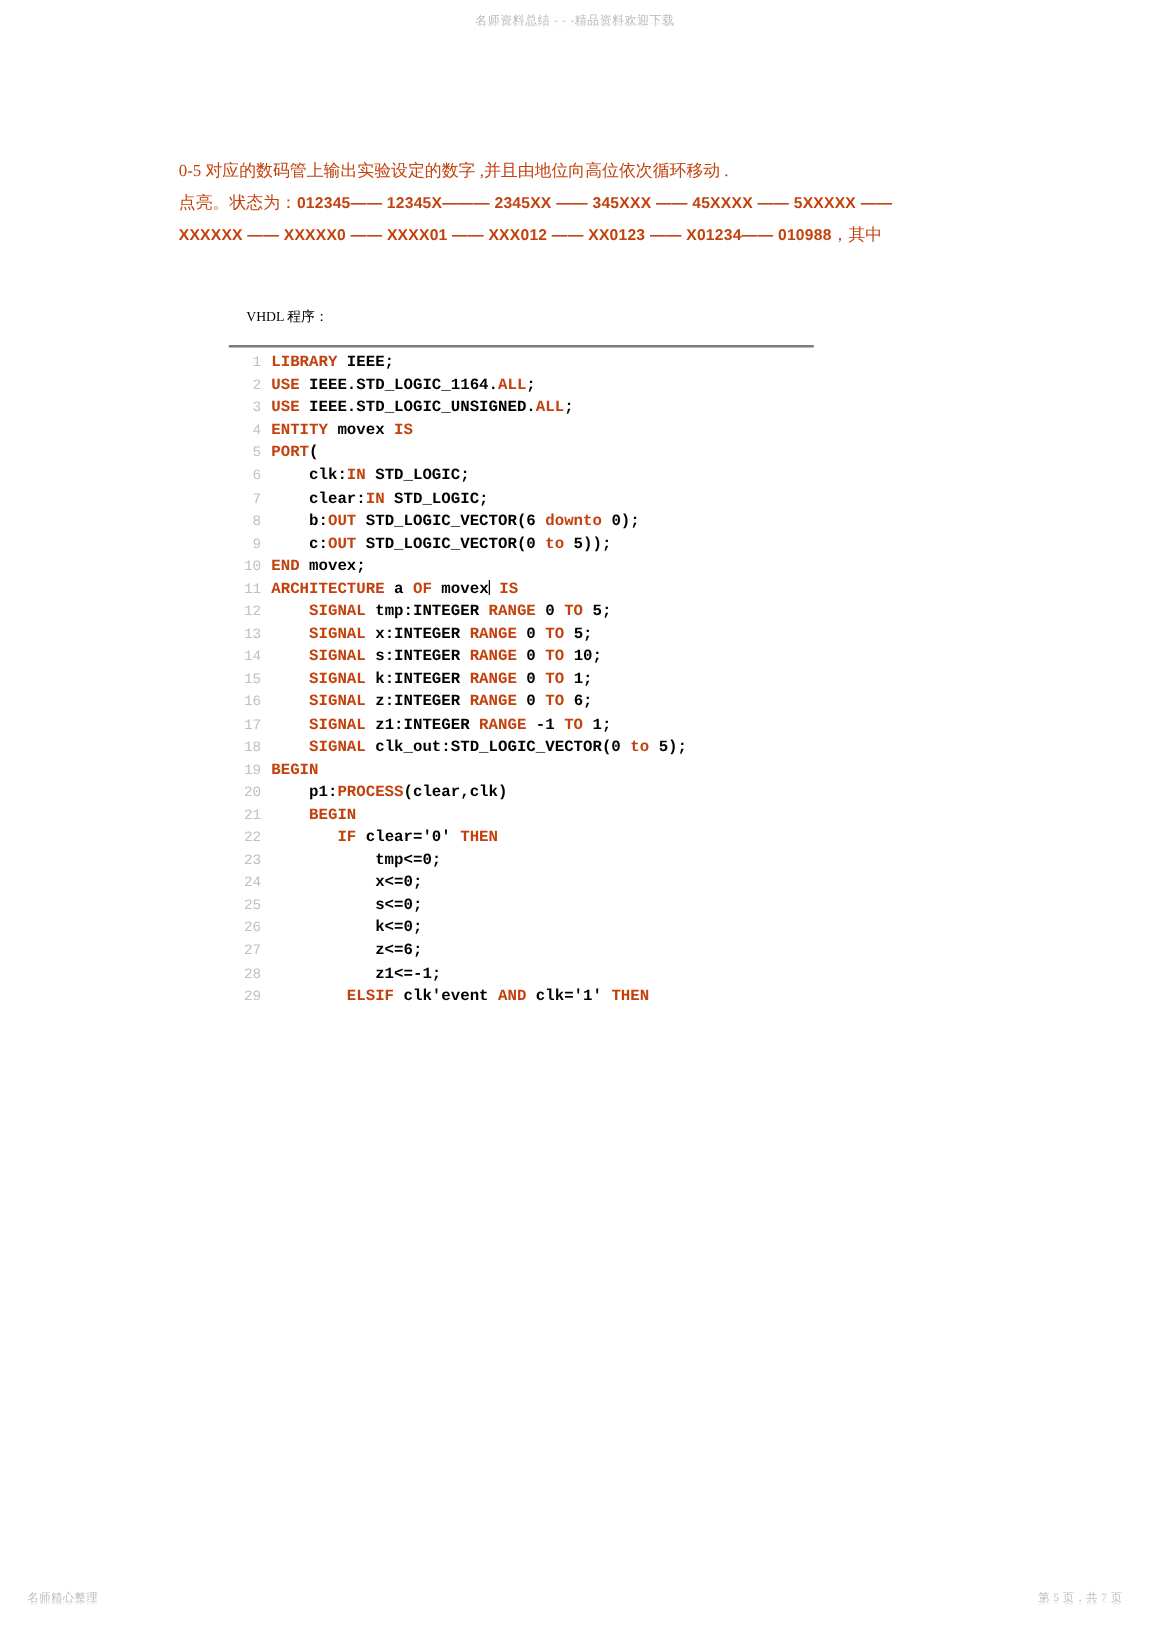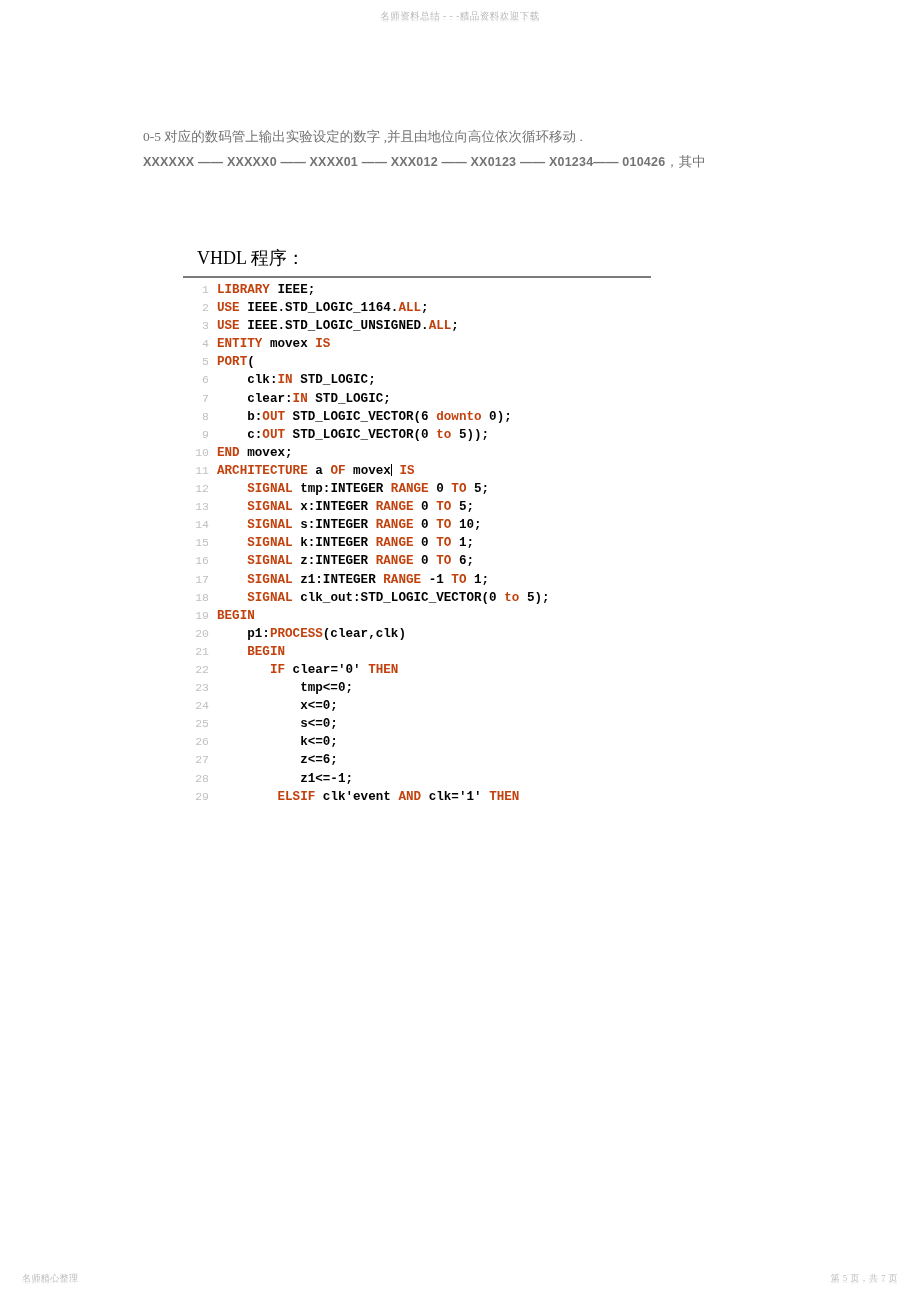--- a/index.html
+++ b/index.html
@@ -86,35 +86,35 @@
   
   .prose {
     position: absolute;
     left: 143px;
     top: 124px;
     width: 640px;
   }
   .p-line {
     font-size: 13.5px;
     line-height: 25px;
-    color: #737373;
+    color: #c2410c;
     white-space: nowrap;
     font-family: "Liberation Serif", "DejaVu Serif", serif;
   }
   .seq {
     font-family: "Liberation Sans", "DejaVu Sans", sans-serif;
     font-weight: bold;
     font-size: 12.5px;
     letter-spacing: 0.2px;
   }
   .vhdl-label {
     position: absolute;
     left: 197px;
     top: 246px;
-    font-size: 18px;
+    font-size: 11px;
     font-family: "Liberation Serif", "DejaVu Serif", serif;
     white-space: nowrap;
   }
 
   
   .code-block {
     position: absolute;
     left: 183px;
     top: 276px;
     width: 470px;
@@ -163,21 +163,22 @@
   }
 </style>
 </head>
 <body>
 
 <div class="wm-header">名师资料总结 - - -精品资料欢迎下载</div>
 <div class="wm-header-shadow">名师资料总结 - - -精品资料欢迎下载</div>
 
 <div class="prose">
   <div class="p-line">0-5 对应的数码管上输出实验设定的数字       ,并且由地位向高位依次循环移动        .</div>
-  <div class="p-line"><span class="seq">XXXXXX —— XXXXX0 —— XXXX01 —— XXX012 —— XX0123 —— X01234—— 010426</span><span>，其中</span></div>
+  <div class="p-line"><span>点亮。状态为：</span><span class="seq">012345—— 12345X——— 2345XX —— 345XXX —— 45XXXX —— 5XXXXX ——</span></div>
+  <div class="p-line"><span class="seq">XXXXXX —— XXXXX0 —— XXXX01 —— XXX012 —— XX0123 —— X01234—— 010988</span><span>，其中</span></div>
 </div>
 
 <div class="vhdl-label">VHDL  程序：</div>
 
 <div class="code-block">
   <div class="code-rule"></div>
   <div class="code-body" id="code-body"><div class="code-row"><span class="ln">1</span><span class="ct"><span class="kw">LIBRARY</span><span class="id"> IEEE;</span></span></div><div class="code-row"><span class="ln">2</span><span class="ct"><span class="kw">USE</span><span class="id"> IEEE.STD_LOGIC_1164.</span><span class="kw">ALL</span><span class="id">;</span></span></div><div class="code-row"><span class="ln">3</span><span class="ct"><span class="kw">USE</span><span class="id"> IEEE.STD_LOGIC_UNSIGNED.</span><span class="kw">ALL</span><span class="id">;</span></span></div><div class="code-row"><span class="ln">4</span><span class="ct"><span class="kw">ENTITY</span><span class="id"> movex </span><span class="kw">IS</span></span></div><div class="code-row"><span class="ln">5</span><span class="ct"><span class="kw">PORT</span><span class="id">(</span></span></div><div class="code-row"><span class="ln">6</span><span class="ct"><span class="id">    clk:</span><span class="kw">IN</span><span class="id"> STD_LOGIC;</span></span></div><div class="code-row"><span class="ln">7</span><span class="ct"><span class="id">    clear:</span><span class="kw">IN</span><span class="id"> STD_LOGIC;</span></span></div><div class="code-row"><span class="ln">8</span><span class="ct"><span class="id">    b:</span><span class="kw">OUT</span><span class="id"> STD_LOGIC_VECTOR(6 </span><span class="kw">downto</span><span class="id"> 0);</span></span></div><div class="code-row"><span class="ln">9</span><span class="ct"><span class="id">    c:</span><span class="kw">OUT</span><span class="id"> STD_LOGIC_VECTOR(0 </span><span class="kw">to</span><span class="id"> 5));</span></span></div><div class="code-row"><span class="ln">10</span><span class="ct"><span class="kw">END</span><span class="id"> movex;</span></span></div><div class="code-row"><span class="ln">11</span><span class="ct"><span class="kw">ARCHITECTURE</span><span class="id"> a </span><span class="kw">OF</span><span class="id"> movex</span><span class="caret"></span><span class="id"> </span><span class="kw">IS</span></span></div><div class="code-row"><span class="ln">12</span><span class="ct"><span class="id">    </span><span class="kw">SIGNAL</span><span class="id"> tmp:INTEGER </span><span class="kw">RANGE</span><span class="id"> 0 </span><span class="kw">TO</span><span class="id"> 5;</span></span></div><div class="code-row"><span class="ln">13</span><span class="ct"><span class="id">    </span><span class="kw">SIGNAL</span><span class="id"> x:INTEGER </span><span class="kw">RANGE</span><span class="id"> 0 </span><span class="kw">TO</span><span class="id"> 5;</span></span></div><div class="code-row"><span class="ln">14</span><span class="ct"><span class="id">    </span><span class="kw">SIGNAL</span><span class="id"> s:INTEGER </span><span class="kw">RANGE</span><span class="id"> 0 </span><span class="kw">TO</span><span class="id"> 10;</span></span></div><div class="code-row"><span class="ln">15</span><span class="ct"><span class="id">    </span><span class="kw">SIGNAL</span><span class="id"> k:INTEGER </span><span class="kw">RANGE</span><span class="id"> 0 </span><span class="kw">TO</span><span class="id"> 1;</span></span></div><div class="code-row"><span class="ln">16</span><span class="ct"><span class="id">    </span><span class="kw">SIGNAL</span><span class="id"> z:INTEGER </span><span class="kw">RANGE</span><span class="id"> 0 </span><span class="kw">TO</span><span class="id"> 6;</span></span></div><div class="code-row"><span class="ln">17</span><span class="ct"><span class="id">    </span><span class="kw">SIGNAL</span><span class="id"> z1:INTEGER </span><span class="kw">RANGE</span><span class="id"> -1 </span><span class="kw">TO</span><span class="id"> 1;</span></span></div><div class="code-row"><span class="ln">18</span><span class="ct"><span class="id">    </span><span class="kw">SIGNAL</span><span class="id"> clk_out:STD_LOGIC_VECTOR(0 </span><span class="kw">to</span><span class="id"> 5);</span></span></div><div class="code-row"><span class="ln">19</span><span class="ct"><span class="kw">BEGIN</span></span></div><div class="code-row"><span class="ln">20</span><span class="ct"><span class="id">    p1:</span><span class="kw">PROCESS</span><span class="id">(clear,clk)</span></span></div><div class="code-row"><span class="ln">21</span><span class="ct"><span class="id">    </span><span class="kw">BEGIN</span></span></div><div class="code-row"><span class="ln">22</span><span class="ct"><span class="id">       </span><span class="kw">IF</span><span class="id"> clear='0' </span><span class="kw">THEN</span></span></div><div class="code-row"><span class="ln">23</span><span class="ct"><span class="id">           tmp&lt;=0;</span></span></div><div class="code-row"><span class="ln">24</span><span class="ct"><span class="id">           x&lt;=0;</span></span></div><div class="code-row"><span class="ln">25</span><span class="ct"><span class="id">           s&lt;=0;</span></span></div><div class="code-row"><span class="ln">26</span><span class="ct"><span class="id">           k&lt;=0;</span></span></div><div class="code-row"><span class="ln">27</span><span class="ct"><span class="id">           z&lt;=6;</span></span></div><div class="code-row"><span class="ln">28</span><span class="ct"><span class="id">           z1&lt;=-1;</span></span></div><div class="code-row"><span class="ln">29</span><span class="ct"><span class="id">        </span><span class="kw">ELSIF</span><span class="id"> clk'event </span><span class="kw">AND</span><span class="id"> clk='1' </span><span class="kw">THEN</span></span></div></div>
 </div>
 
 <div class="wm-footer-left">名师精心整理</div>

